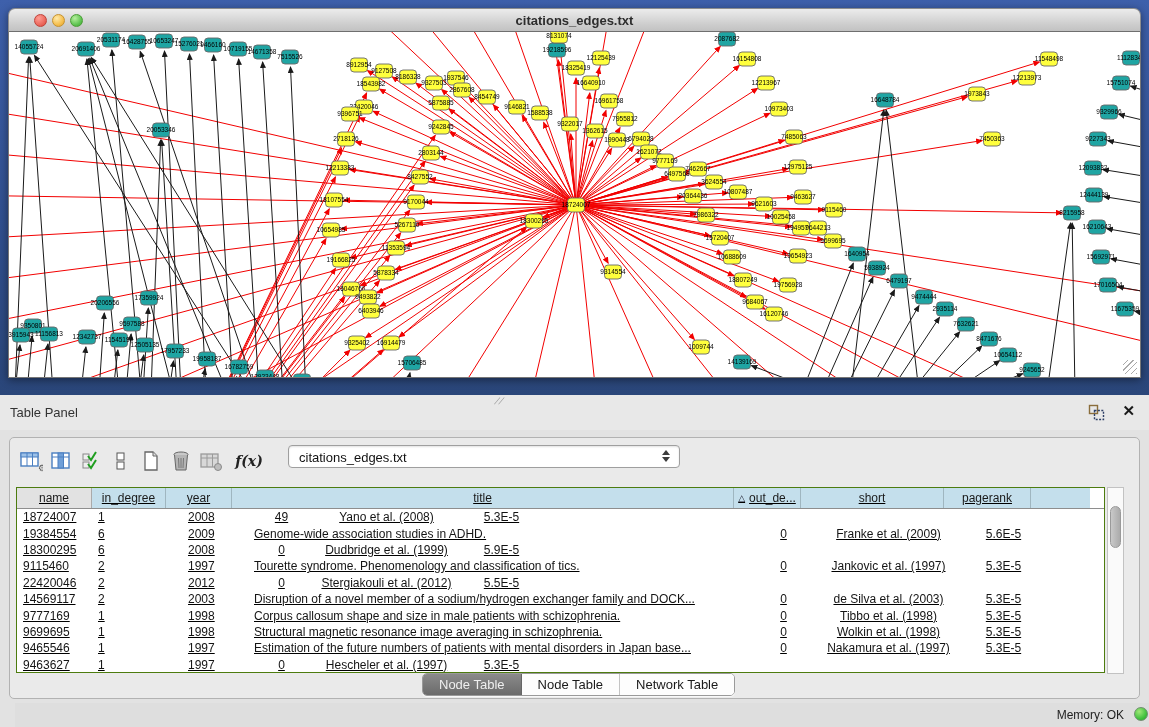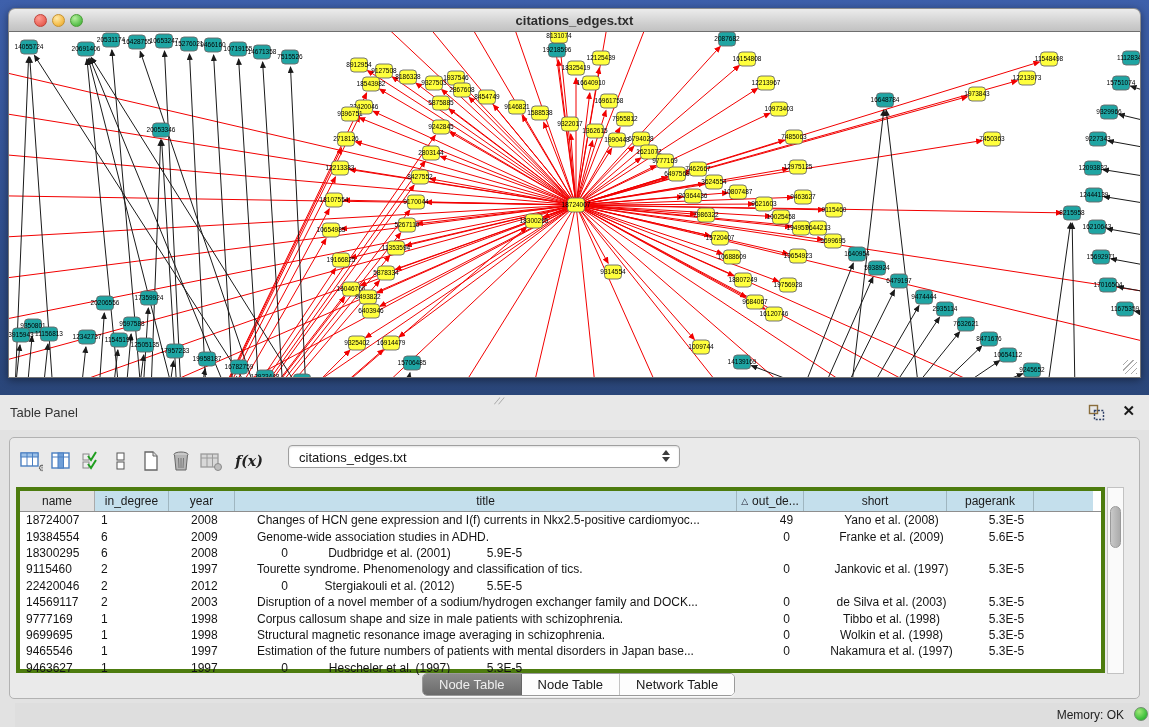--- a/index.html
+++ b/index.html
@@ -43,21 +43,21 @@
   .fx{font-family:"DejaVu Serif",serif;font-style:italic;font-weight:bold;font-size:14px;color:#222;}
   #combo{position:absolute;left:278px;top:7px;width:392px;height:23px;background:#fff;
     border:1px solid #9f9f9f;border-radius:4px;box-shadow:inset 0 1px 2px rgba(0,0,0,.12);cursor:pointer;}
   #combo-text{position:absolute;left:10px;top:4px;font-size:13px;color:#111;}
   #combo-arrows{position:absolute;right:9px;top:4px;display:flex;flex-direction:column;gap:2px;}
   #combo-arrows .up{width:0;height:0;border-left:4px solid transparent;border-right:4px solid transparent;border-bottom:5px solid #3c3c3c;}
   #combo-arrows .dn{width:0;height:0;border-left:4px solid transparent;border-right:4px solid transparent;border-top:5px solid #3c3c3c;}
 
   
   #table{position:absolute;left:6px;top:49px;width:1089px;height:186px;
-    background:#fff;border:4px solid #4d7c0f;}
+    background:#fff;border:1px solid #4d7c0f;text-decoration:underline;}
   #thead{display:flex;height:21px;border-bottom:1px solid #8e8e8e;}
   .hcell{height:100%;border-right:1px solid #9fb6c0;background:#c4dfec;
     font-size:12px;color:#1a1a1a;display:flex;align-items:center;justify-content:center;cursor:pointer;}
   .hcell.gray{background:#e2e2e2;border-right-color:#aaa;}
   .hcell .sort{font-size:9px;margin-right:4px;color:#223;}
   .trow{display:flex;height:16.4px;cursor:default;}
   .tcell{font-size:12px;color:#141414;white-space:nowrap;overflow:hidden;
     display:flex;align-items:center;}
   .al{justify-content:flex-start;padding-left:6px;}
   .ac{justify-content:center;}
@@ -648,40 +648,39 @@
             <div class="hcell" style="width: 87px;">
               <span>pagerank</span>
             </div>
             <div class="hcell" style="width: 59px; border-right: none;"></div>
           </div>
         <div id="tbody">
             <div class="trow">
               <div class="tcell al" style="width: 75px;">18724007</div>
               <div class="tcell al" style="width: 90px;">1</div>
               <div class="tcell al" style="width: 66px;">2008</div>
-              <div class="tcell al" style="width: 502px;">Changes of HCN gene expression and I(f) currents in Nkx2.5-positive cardiomyoc...</div>
               <div class="tcell ac" style="width: 67px;">49</div>
               <div class="tcell ac" style="width: 143px;">Yano et al. (2008)</div>
               <div class="tcell ac" style="width: 87px;">5.3E-5</div>
             </div>
             <div class="trow">
               <div class="tcell al" style="width: 75px;">19384554</div>
               <div class="tcell al" style="width: 90px;">6</div>
               <div class="tcell al" style="width: 66px;">2009</div>
               <div class="tcell al" style="width: 502px;">Genome-wide association studies in ADHD.</div>
               <div class="tcell ac" style="width: 67px;">0</div>
               <div class="tcell ac" style="width: 143px;">Franke et al. (2009)</div>
               <div class="tcell ac" style="width: 87px;">5.6E-5</div>
             </div>
             <div class="trow">
               <div class="tcell al" style="width: 75px;">18300295</div>
               <div class="tcell al" style="width: 90px;">6</div>
               <div class="tcell al" style="width: 66px;">2008</div>
               <div class="tcell ac" style="width: 67px;">0</div>
-              <div class="tcell ac" style="width: 143px;">Dudbridge et al. (2001)</div>
+              <div class="tcell ac" style="width: 143px;">Dudbridge et al. (1999)</div>
               <div class="tcell ac" style="width: 87px;">5.9E-5</div>
             </div>
             <div class="trow">
               <div class="tcell al" style="width: 75px;">9115460</div>
               <div class="tcell al" style="width: 90px;">2</div>
               <div class="tcell al" style="width: 66px;">1997</div>
               <div class="tcell al" style="width: 502px;">Tourette syndrome. Phenomenology and classification of tics.</div>
               <div class="tcell ac" style="width: 67px;">0</div>
               <div class="tcell ac" style="width: 143px;">Jankovic et al. (1997)</div>
               <div class="tcell ac" style="width: 87px;">5.3E-5</div>

